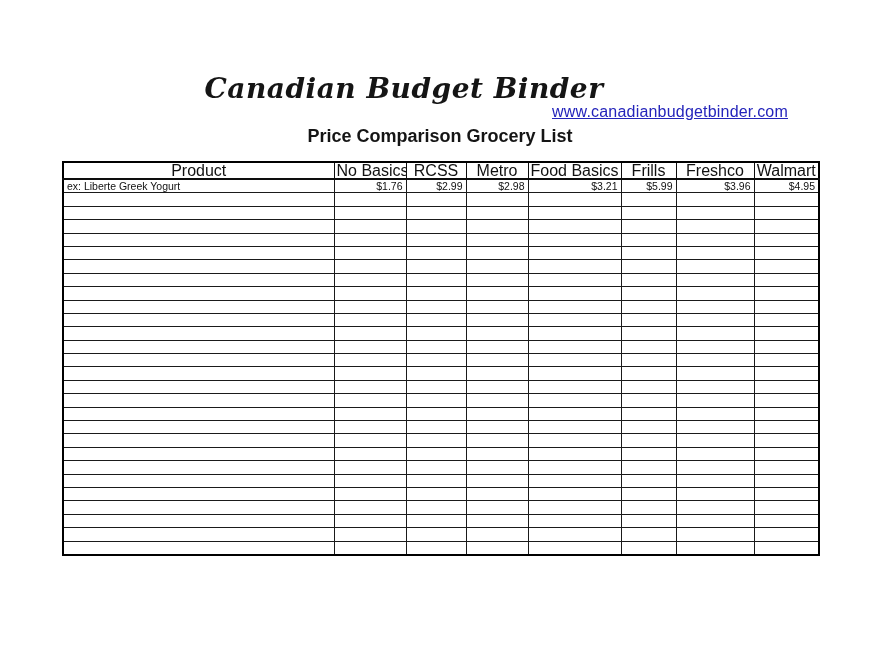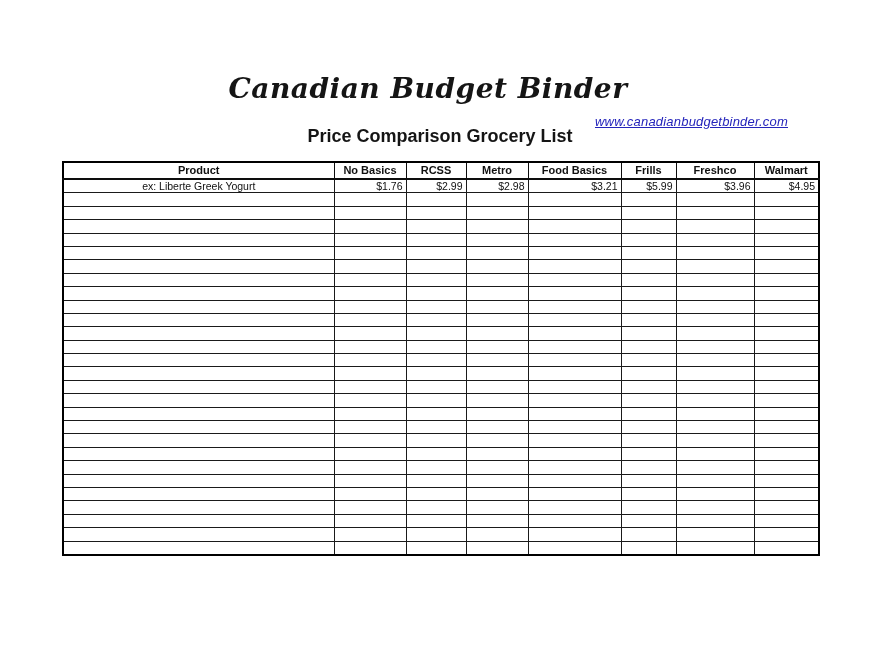--- a/index.html
+++ b/index.html
@@ -14,69 +14,67 @@
   .page-title {
     position: absolute;
     top: 72px; left: 0; width: 808px;
     text-align: center;
     font-family: "DejaVu Serif", serif;
     font-style: italic;
     font-weight: 700;
     font-size: 28px;
     letter-spacing: 0.5px;
     color: #151515;
-    margin-left: 24px;
   }
   .site-url {
     position: absolute;
-    top: 114px; right: 92px;
-    font-size: 13px;
+    top: 103px; right: 92px;
+    font-size: 16px;
     letter-spacing: 0.2px;
     text-decoration: underline;
     cursor: pointer;
-    font-style: italic;
   }
   .subtitle {
     position: absolute;
     top: 126px; left: 0; width: 880px;
     text-align: center;
     font-weight: bold;
     font-size: 18px;
     color: #151515;
   }
   table.price-table {
     position: absolute;
     left: 62px; top: 161px;
     width: 756px;
     border-collapse: collapse;
     table-layout: fixed;
     border: 2.5px solid #000;
   }
   table.price-table th {
     border: 1.8px solid #0d0d0d;
     border-bottom-width: 2.2px;
-    font-size: 11px;
-    font-weight: bold;
+    font-size: 16px;
+    font-weight: normal;
     text-align: center;
     height: 15px;
     padding: 0 2px;
     line-height: 15px;
     overflow: hidden;
     white-space: nowrap;
   }
   table.price-table td {
     border: 1.6px solid #1a1a1a;
     font-size: 10.5px;
     height: 12.4px;
     line-height: 12px;
     padding: 0 3px;
     overflow: hidden;
     white-space: nowrap;
   }
-  td.product-cell { text-align: center; }
+  td.product-cell { text-align: left; }
   td.price-cell { text-align: right; }
 </style>
 </head>
 <body>
 
 <div class="page-title">Canadian Budget Binder</div>
 <span class="site-url" style="color: rgb(36, 36, 187);">www.canadianbudgetbinder.com</span>
 <div class="subtitle">Price Comparison Grocery List</div>
 
 <table class="price-table">

